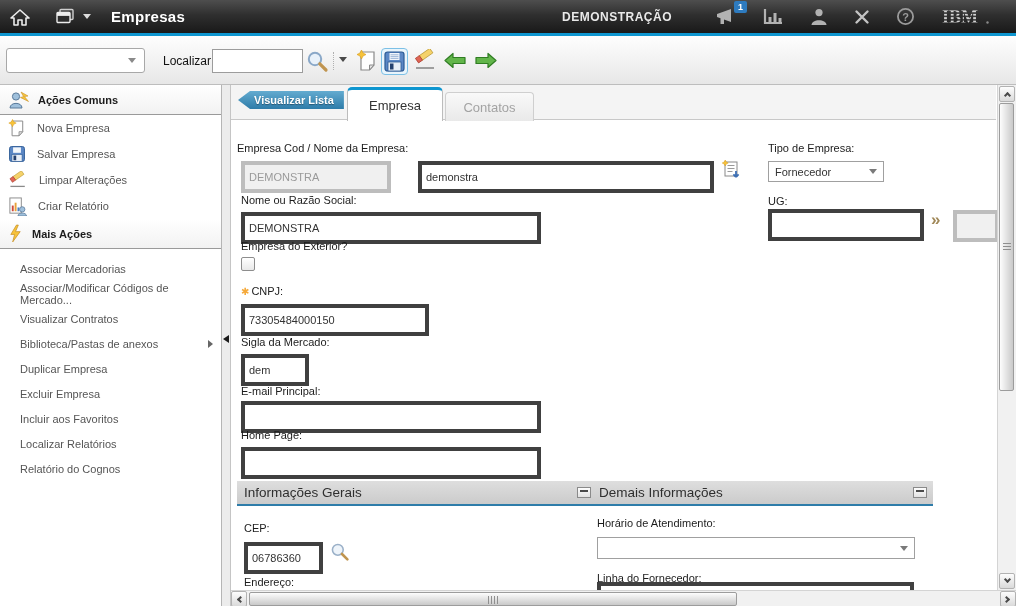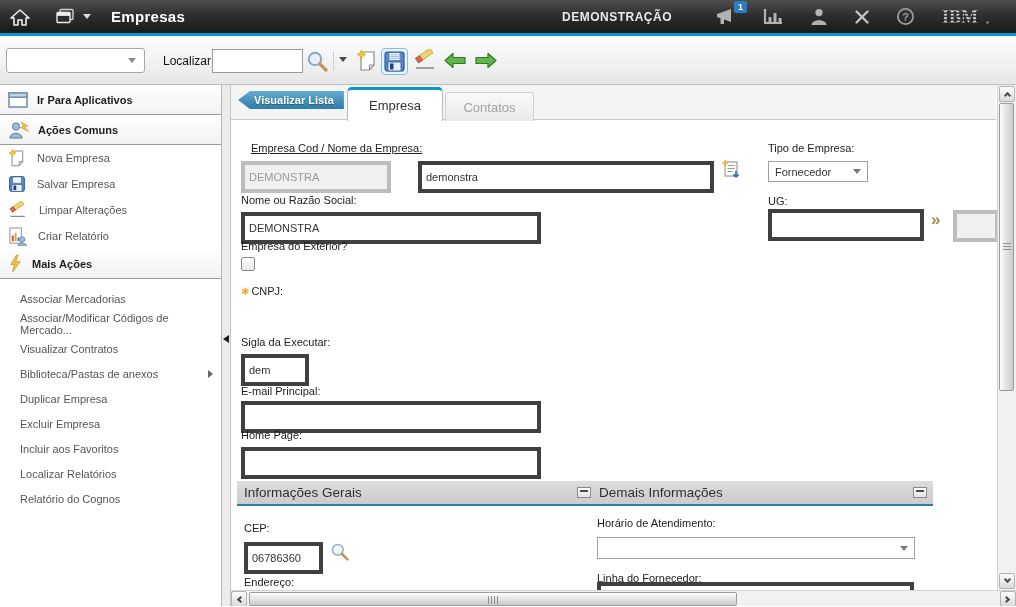--- a/index.html
+++ b/index.html
@@ -228,27 +228,20 @@
       <svg width="25" height="19" viewBox="0 0 25 19">
           <path d="M15 2.5 V6.5 H3 V12.5 H15 V16.5 L23 9.5 Z" fill="#62b54a" stroke="#2f7d22" stroke-width="1.2" stroke-linejoin="round"></path>
         </svg>
     </span>
   </div>
 
   <div class="body">
 
     <div class="sidebar">
       <div class="side-h">
-        <svg width="20" height="16" viewBox="0 0 20 16">
-            <rect x="1" y="1" width="18" height="14" fill="#fff" stroke="#7a93ad" stroke-width="1.6"></rect>
-            <rect x="1" y="1" width="18" height="4.2" fill="#c3d4e4" stroke="#7a93ad" stroke-width="1.6"></rect>
-          </svg>
-        <span>Ir Para Aplicativos</span>
-      </div>
-      <div class="side-h">
         <svg width="21" height="19" viewBox="0 0 21 19">
           <circle cx="8" cy="6.5" r="3.6" fill="#9fc0dc" stroke="#5a7a9a" stroke-width="1"></circle>
           <path d="M2 18 C2 11.8 14 11.8 14 18 Z" fill="#9fc0dc" stroke="#5a7a9a" stroke-width="1"></path>
           <path d="M13 2 L20 6 L16.5 6.6 L20.5 11.5 L12.5 7.5 L15.5 6.6 Z" fill="#f7c33a" stroke="#c8922a" stroke-width=".6"></path>
         </svg>
         <span>Ações Comuns</span>
       </div>
 
       <div class="side-item">
         <svg width="18" height="20" viewBox="0 0 22 23">
@@ -334,51 +327,52 @@
 
       <div class="tabstrip"></div>
       <div class="vl-btn">Visualizar Lista</div>
       <div class="tab-active">
           <span>Empresa</span>
         </div>
       <div class="tab-idle">
           <span>Contatos</span>
         </div>
 
-      <span class="flbl" style="left:20px; top:57px;text-decoration:underline;">Empresa Cod / Nome da Empresa:</span>
+      <span class="flbl" style="left:6px; top:57px;">Empresa Cod / Nome da Empresa:</span>
       <input class="tin dis" style="left: 10px; top: 76px; width: 150px;" disabled="" value="DEMONSTRA">
       <input class="tin" style="left: 187px; top: 76px; width: 296px;" value="demonstra">
       <span style="position:absolute; left:491px; top:74px; cursor:pointer;">
         <svg width="19" height="21" viewBox="0 0 19 21">
           <rect x="3" y="3" width="12" height="14" fill="#fff" stroke="#8a8a8a"></rect>
           <path d="M5.5 6.5 h7 M5.5 9.5 h7 M5.5 12.5 h5" stroke="#9a9a9a" stroke-width="1"></path>
           <path d="M3.2 1 l1 2 2 1 -2 1 -1 2 -1 -2 -2 -1 2 -1 Z" fill="#f7c33a" stroke="#d89a18" stroke-width=".5"></path>
           <path d="M14 12 v6 M14 18 l-2.6 -2.6 M14 18 l2.6 -2.6" stroke="#3d6fb4" stroke-width="1.8" fill="none"></path>
         </svg>
       </span>
 
       <span class="flbl" style="left:10px; top:109px;">Nome ou Razão Social:</span>
       <input class="tin" style="left: 10px; top: 127px; width: 300px;" value="DEMONSTRA">
 
       <span class="flbl" style="left:10px; top:155px;">Empresa do Exterior?</span>
       <span class="chk" style="left:10px; top:172px;"></span>
 
       <span class="flbl" style="left:10px; top:200px;"><span class="req">✱</span><span>CNPJ:</span></span>
-
-      <span class="flbl" style="left:10px; top:251px;">Sigla da Executar:</span>
+      <input class="tin" style="left: 10px; top: 219px; width: 188px;" value="73305484000150">
+
+      <span class="flbl" style="left:10px; top:251px;">Sigla da Mercado:</span>
       <input class="tin" style="left: 10px; top: 269px; width: 68px;" value="dem">
 
       <span class="flbl" style="left:10px; top:300px;">E-mail Principal:</span>
       <input class="tin" style="left: 10px; top: 316px; width: 300px;" value="">
 
       <span class="flbl" style="left:10px; top:344px;">Home Page:</span>
       <input class="tin" style="left: 10px; top: 362px; width: 300px;" value="">
 
       <span class="flbl" style="left:537px; top:57px;">Tipo de Empresa:</span>
-      <div class="fsel" style="left:537px; top:76px; width:100px;">
+      <div class="fsel" style="left:537px; top:76px; width:116px;">
         <span>Fornecedor</span>
         <span class="caret"></span>
       </div>
       <span class="flbl" style="left:537px; top:110px;">UG:</span>
       <input class="tin" style="left: 537px; top: 124px; width: 156px; height: 22px;" value="">
       <span class="dblchev" style="left:700px; top:126px;">»</span>
       <input class="tin dis" style="left: 722px; top: 125px; width: 46px; height: 22px;" disabled="" value="">
 
       <div class="sect" style="left:6px; top:396px; width:360px;">
         <span>Informações Gerais</span>

